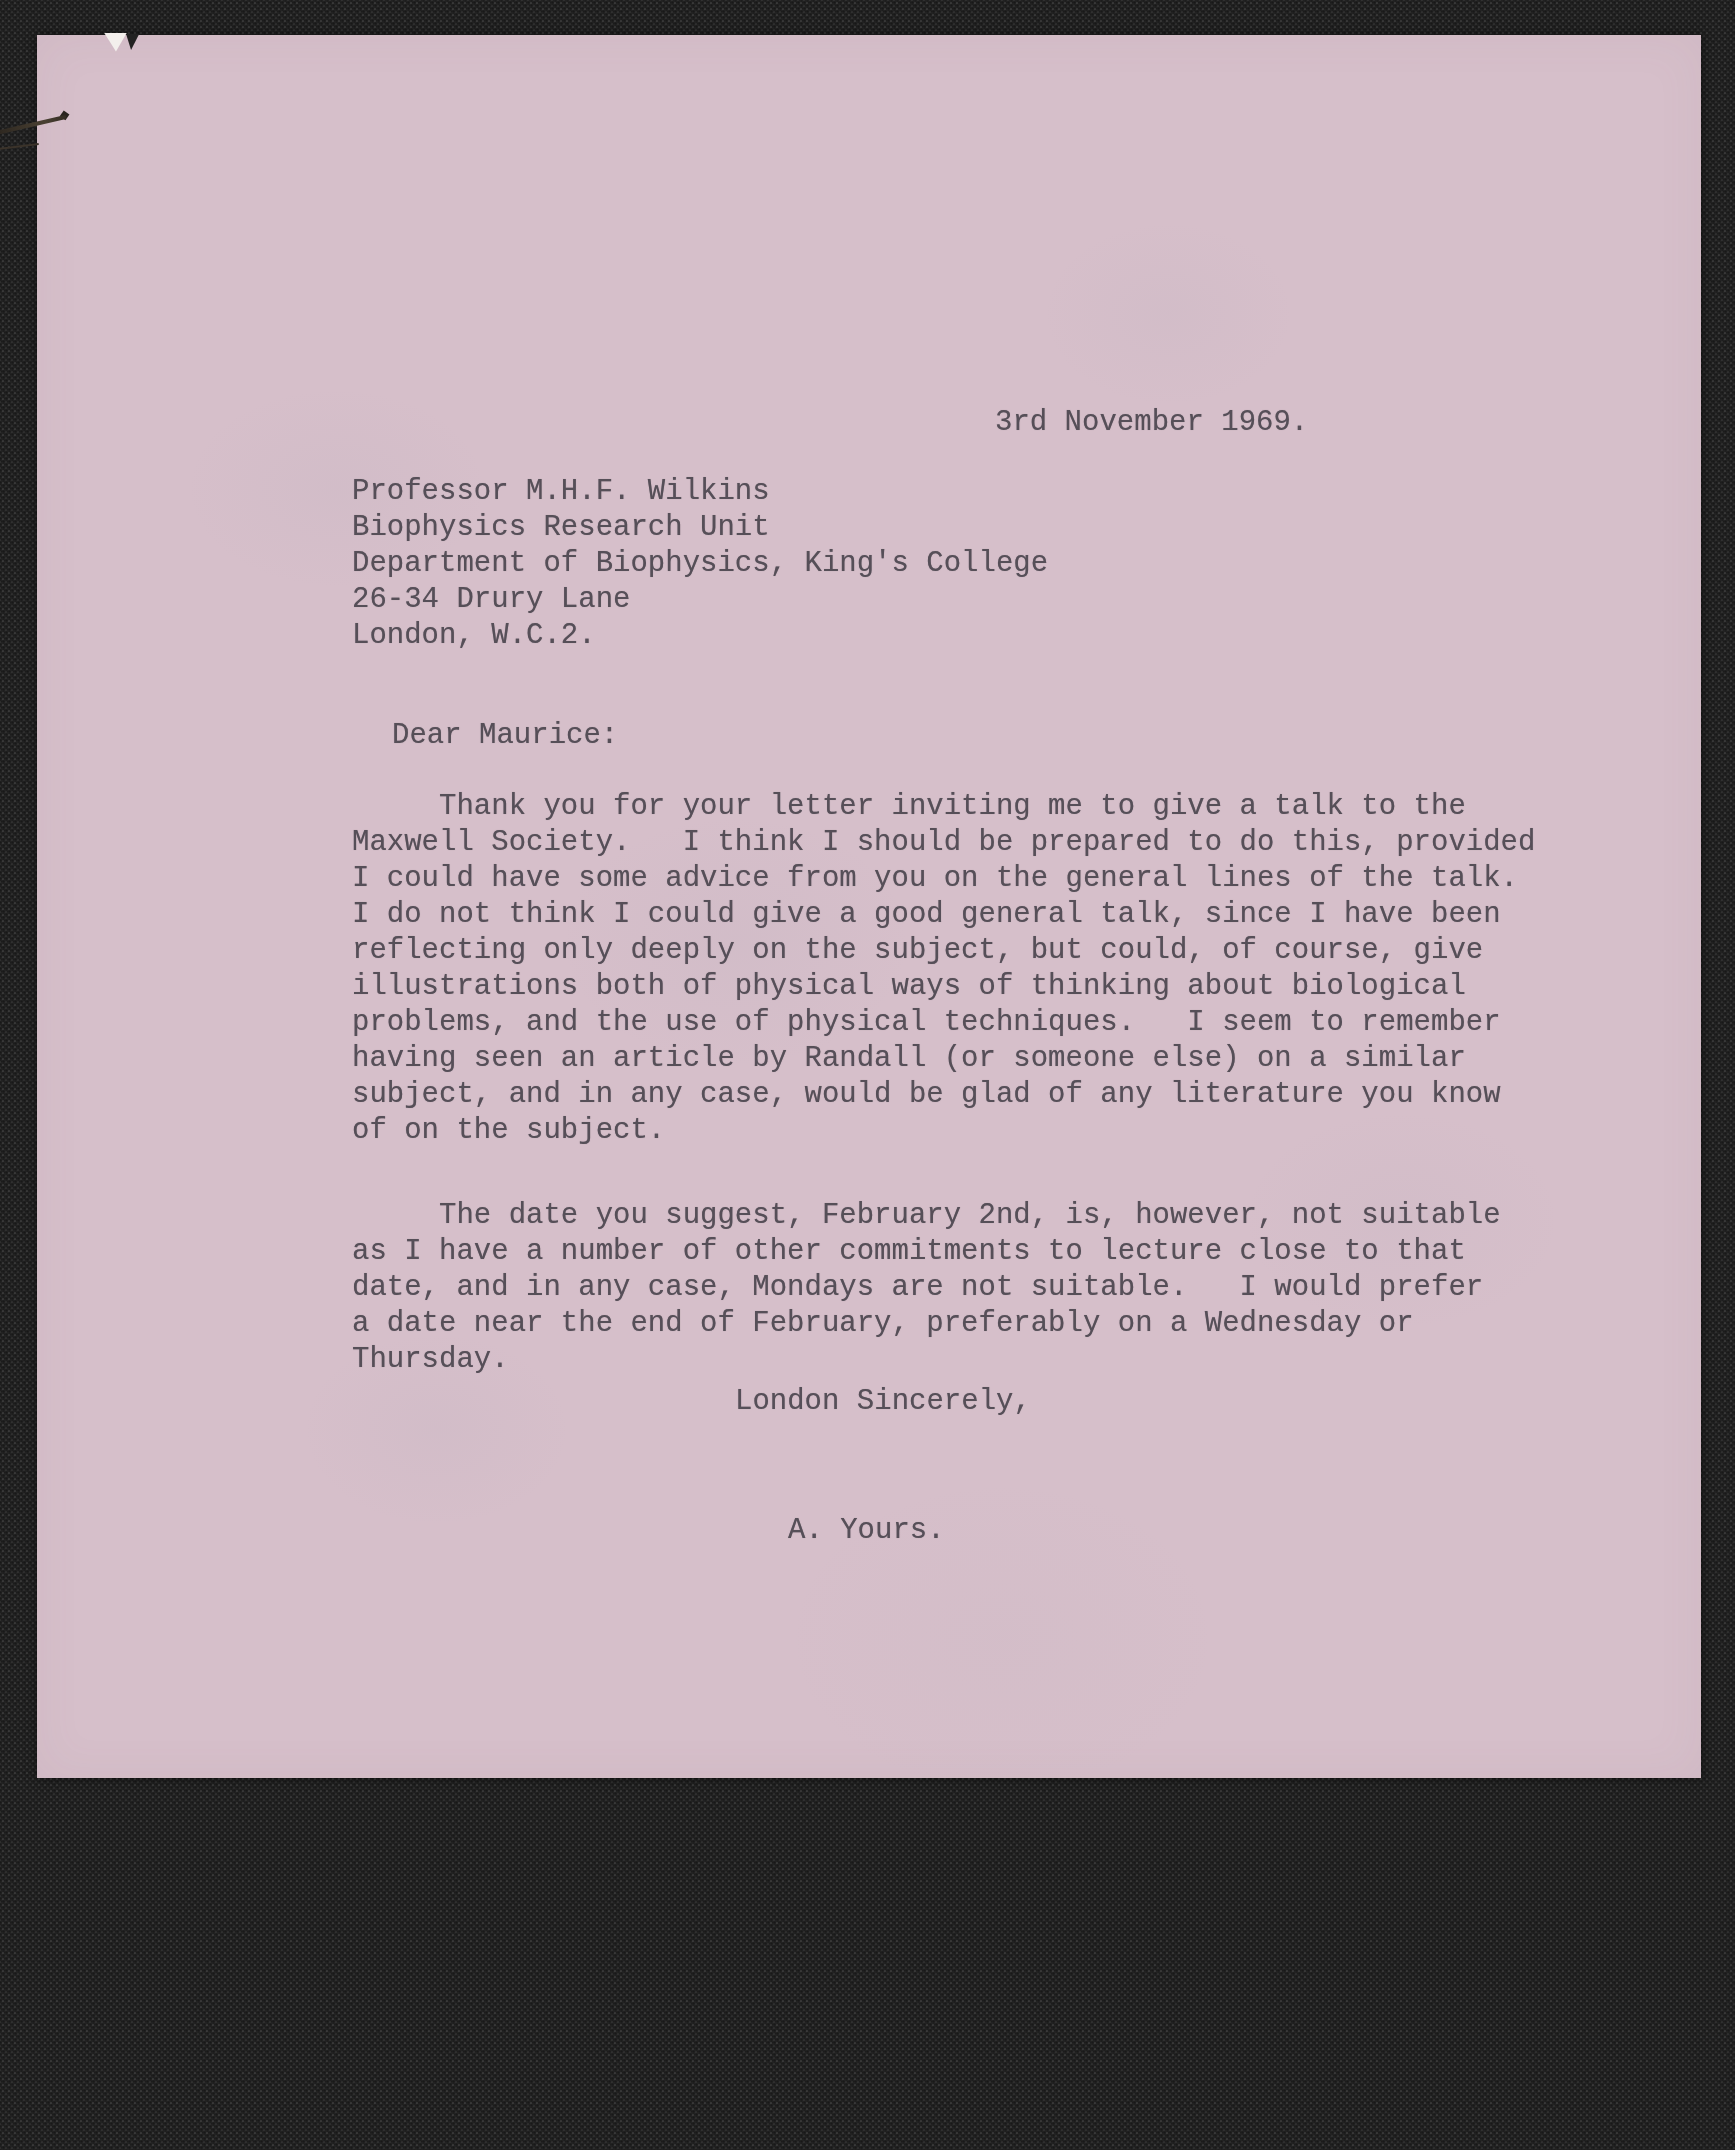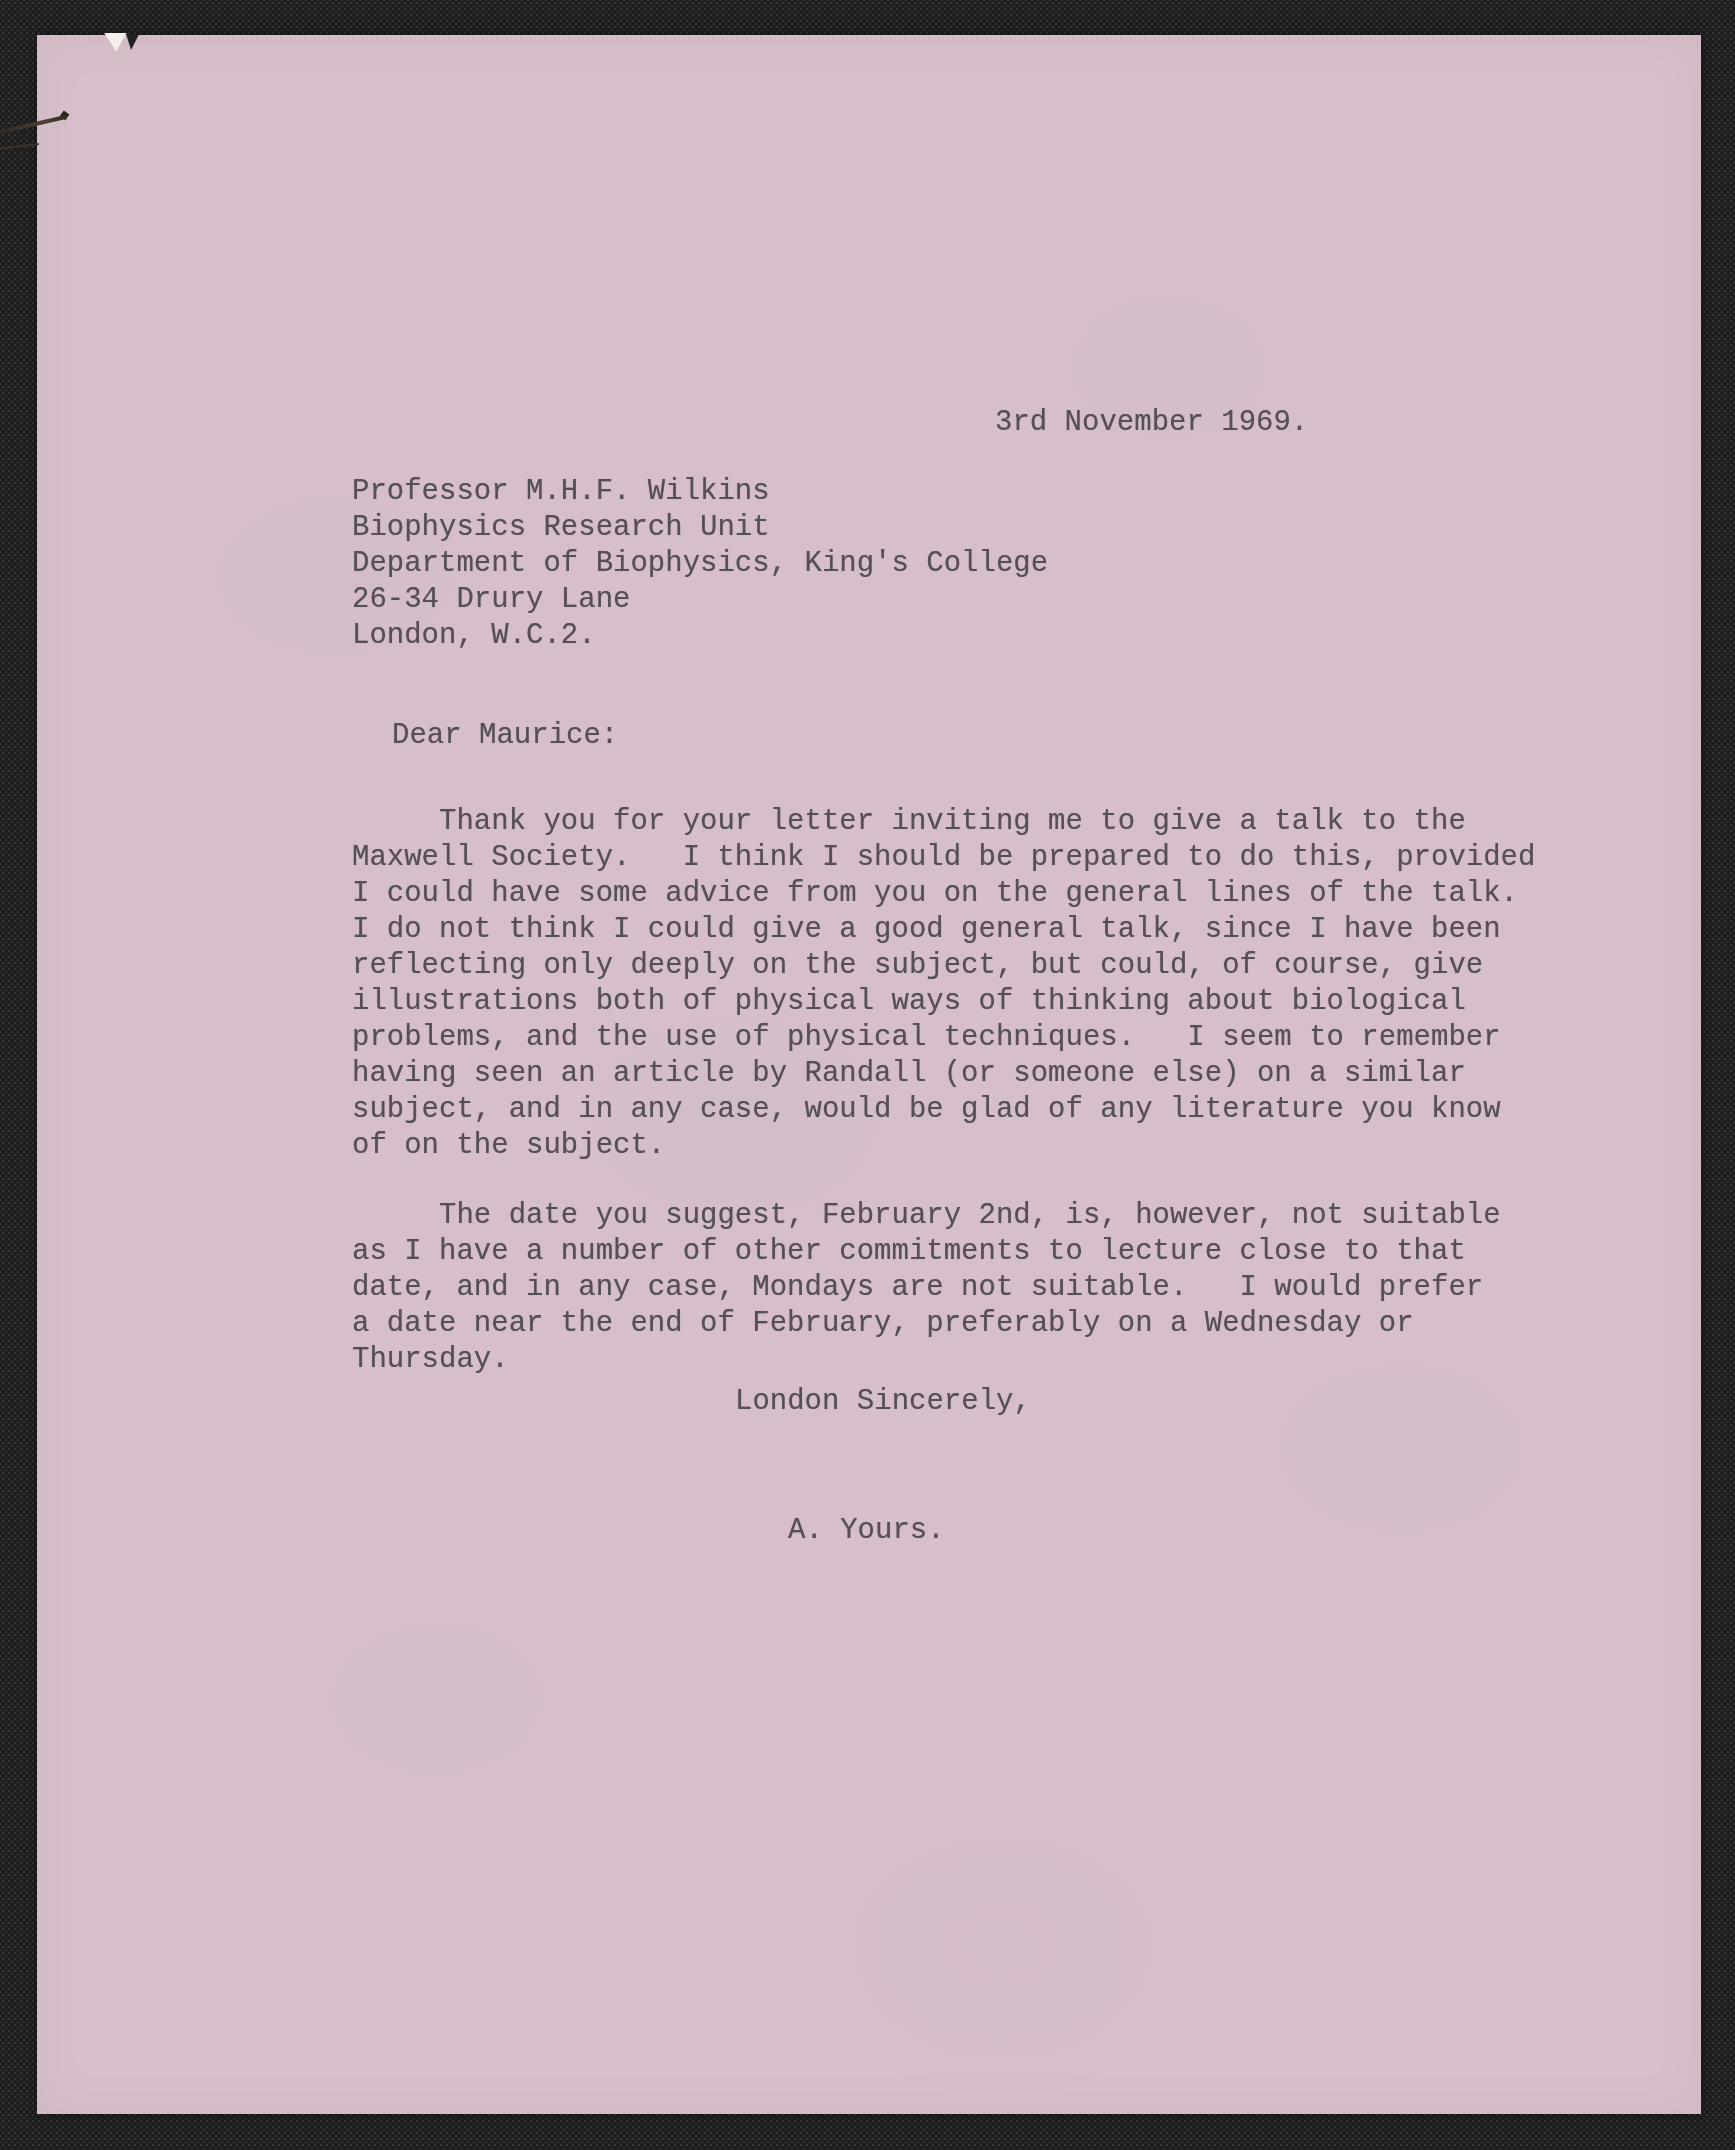--- a/index.html
+++ b/index.html
@@ -23,21 +23,21 @@
     background-size: 6px 6px, 6px 6px, auto, auto;
     background-position: 0 0, 3px 3px, 0 0, 0 0;
   }
 
   
   .paper {
     position: absolute;
     left: 37px;
     top: 35px;
     width: 1664px;
-    height: 2079px;
+    height: 1743px;
     background-color: #d6bfca;
     background-image:
       radial-gradient(217px 145px at 18% 26%, rgba(140,148,168,0.055), transparent 70%),
       radial-gradient(181px 133px at 68% 16%, rgba(140,148,168,0.050), transparent 70%),
       radial-gradient(253px 181px at 42% 52%, rgba(140,148,168,0.060), transparent 70%),
       radial-gradient(229px 157px at 82% 68%, rgba(140,148,168,0.050), transparent 70%),
       radial-gradient(193px 139px at 24% 80%, rgba(140,148,168,0.055), transparent 70%),
       radial-gradient(313px 229px at 58% 92%, rgba(150,150,162,0.040), transparent 70%);
     box-shadow: 0 0 9.6px rgba(0,0,0,0.55), inset 0 0 48px rgba(128,98,116,0.07);
   }
@@ -48,21 +48,21 @@
     font-family: "Liberation Mono", monospace;
     font-size: 29px;
     line-height: 36px;
     color: #564f58;
     white-space: pre;
     text-shadow: 0 0 0.7px rgba(86,79,88,0.55);
   }
   .date-block      { left: 958px; top: 370px;  }
   .address-block   { left: 315px;  top: 439px;  }
   .salutation-block{ left: 315px;  top: 683px; margin-left: 40px; }
-  .para-1          { left: 315px;  top: 754px; margin-top: 15px; }
+  .para-1          { left: 315px;  top: 754px; }
   .para-2          { left: 315px;  top: 1163px; }
   .closing-block   { left: 698px; top: 1349px; }
   .signature-block { left: 751px; top: 1478px; }
 
   
   .chip {
     position: absolute;
     left: 67px;
     top: -2.4px;
     width: 23px;

